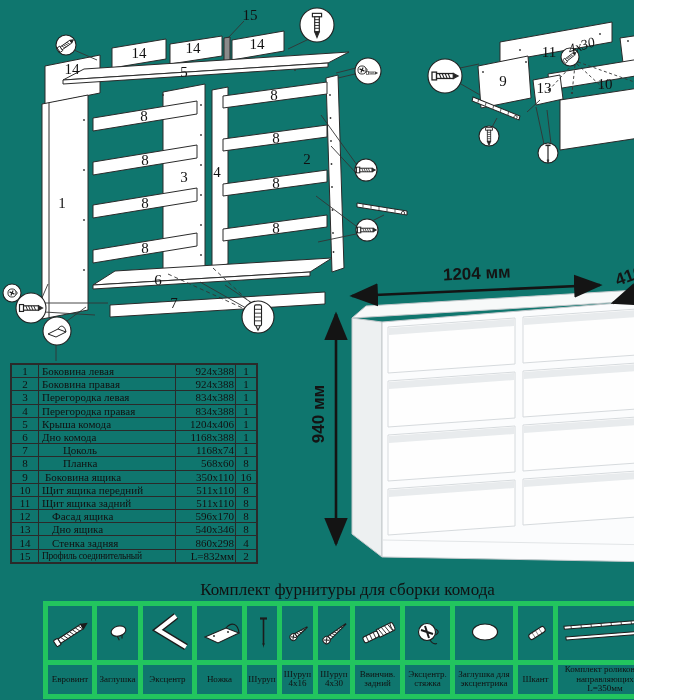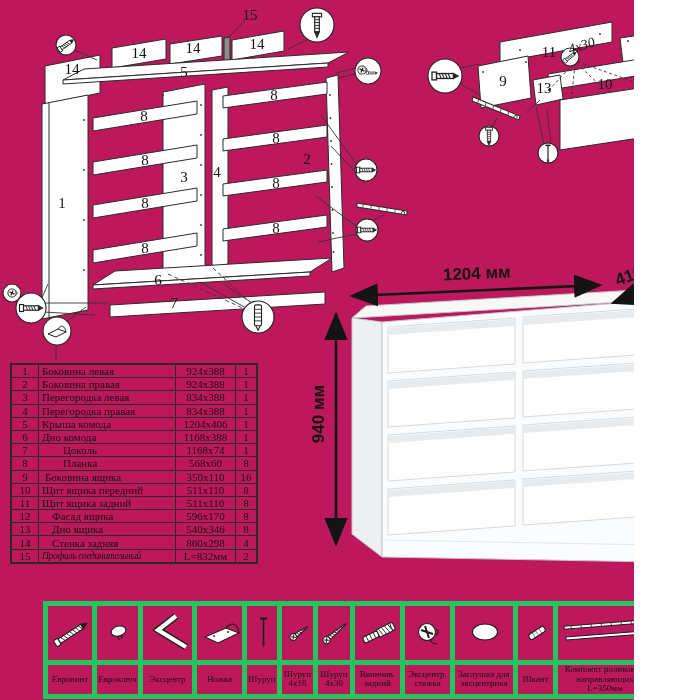--- a/index.html
+++ b/index.html
@@ -1,35 +1,35 @@
 <!DOCTYPE html>
 <html><head>
 <meta charset="utf-8">
 <style>
   html,body{margin:0;padding:0;background:#fff;}
-  #page{position:relative;width:634px;height:700px;background:#be185d;overflow:hidden;
+  #page{position:relative;width:634px;height:700px;background:#0f766e;overflow:hidden;
         font-family:"Liberation Serif",serif;color:#111;}
   #diagram{position:absolute;left:0;top:0;}
   .lbl{font-family:"Liberation Serif",serif;font-size:15px;fill:#111;text-anchor:middle;}
   .note{font-family:"Liberation Serif",serif;font-style:italic;font-size:14px;fill:#111;text-anchor:middle;}
   .dim{font-family:"Liberation Sans",sans-serif;font-weight:700;font-size:17px;fill:#141414;text-anchor:middle;}
   
   .parts{position:absolute;left:10px;top:363px;width:237px;border-collapse:collapse;
          table-layout:fixed;border:2px solid #2a2a2a;}
   .parts td{border:1px solid #2a2a2a;font-size:11px;line-height:12px;height:12.2px;
             padding:0 1px;white-space:nowrap;overflow:hidden;}
   .c-num{width:24px;text-align:center;}
   .c-name{width:132px;text-align:left;padding-left:3px !important;}
-  .c-size{width:57px;text-align:center;margin-top:7px;}
+  .c-size{width:57px;text-align:right;margin-top:7px;}
   .c-qty{width:18px;text-align:center;}
   .parts tr:nth-child(7) .c-name,.parts tr:nth-child(8) .c-name{padding-left:24px !important;}
   .parts tr:nth-child(12) .c-name,.parts tr:nth-child(13) .c-name,
   .parts tr:nth-child(14) .c-name{padding-left:13px !important;}
   .parts tr:nth-child(9) .c-name{padding-left:6px !important;}
-  .parts tr:nth-child(15) .c-name{font-size:9.5px;letter-spacing:-0.3px;font-style:italic;}
+  .parts tr:nth-child(15) .c-name{font-size:9.5px;letter-spacing:-0.3px;}
   
   .hw-title{position:absolute;left:43px;top:580px;width:609px;text-align:center;
             font-size:17px;color:#111;}
   .hw{position:absolute;left:43px;top:601px;width:609px;border-collapse:collapse;
       table-layout:fixed;border:2px solid #2a2a2a;}
   .hw td{border:5px solid #22c55e;text-align:center;vertical-align:middle;padding:0;overflow:hidden;}
   .r-icon td{height:54px;}
   .r-name td{height:24px;font-size:9px;line-height:9.5px;padding:0 1px;}
   .r-qty td{height:17px;font-size:15px;}
   .hw svg{display:block;margin:0 auto;}
@@ -397,20 +397,21 @@
         </tr>
     <tr>
           <td class="c-num">15</td>
           <td class="c-name">Профиль соединительный</td>
           <td class="c-size">L=832мм</td>
           <td class="c-qty">2</td>
         </tr>
   </tbody>
 </table>
 
+<div class="hw-title">Комплект фурнитуры для сборки комода</div>
 
 <table class="hw">
   <colgroup>
     <col style="width:49px">
         <col style="width:46px">
         <col style="width:54px">
         <col style="width:50px">
     <col style="width:35px">
         <col style="width:36px">
         <col style="width:37px">
@@ -526,21 +527,21 @@
           <path d="M-34,-9.3 v3 M-24,-8.3 v3 M-14,-7.4 v3 M-4,-6.4 v3 M6,-5.4 v3 M16,-4.5 v3 M26,-3.5 v3" stroke-width="0.7"></path>
           <path d="M-41,1 L41,9 L41,12 L-41,4 Z"></path>
           <circle cx="36" cy="9.8" r="2.2"></circle>
                 <path d="M41,9 l5,3 -3,3" fill="none"></path>
               </g>
             </svg>
           </td>
     </tr>
     <tr class="r-name">
       <td>Евровинт</td>
-      <td>Евроключ</td>
+      <td>Заглушка</td>
       <td>Эксцентр</td>
       <td>Ножка</td>
       <td>Шуруп</td>
       <td>Шуруп 4х16</td>
       <td>Шуруп 4х30</td>
       <td>Ввинчив. задний</td>
       <td>Эксцентр. стяжка</td>
       <td>Заглушка для эксцентрика</td>
       <td>Шкант</td>
       <td>Комплект роликовых направляющих L=350мм</td>

